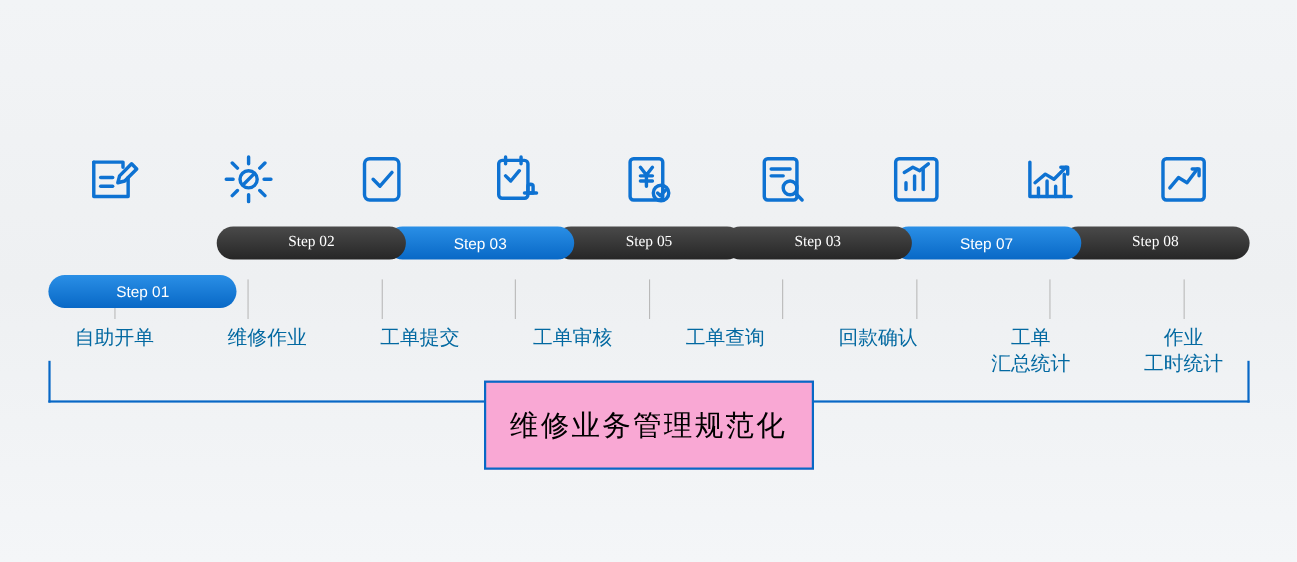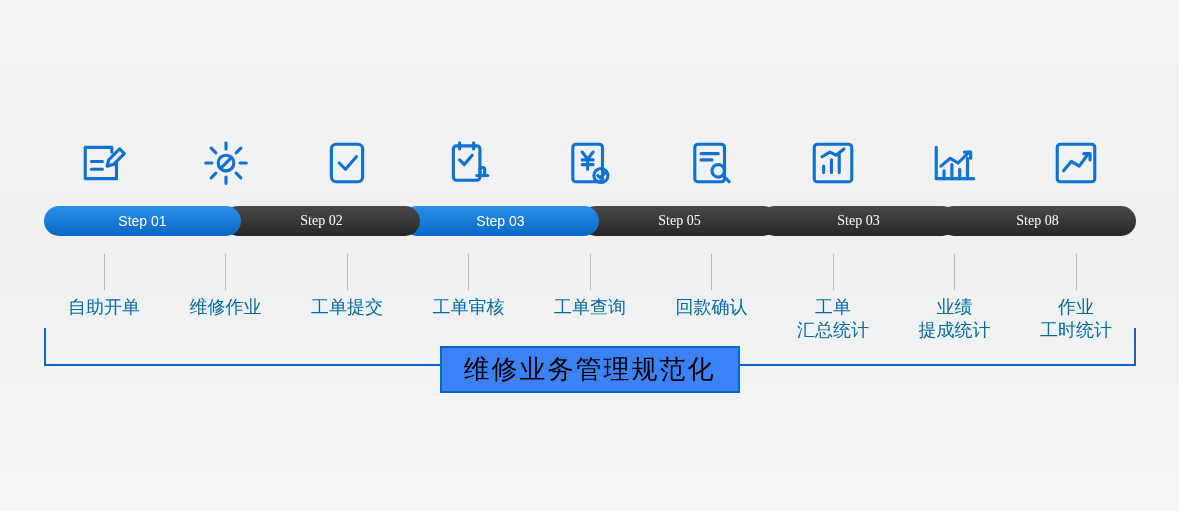--- a/index.html
+++ b/index.html
@@ -44,21 +44,21 @@
     font-weight: 500;
     display: flex;
     align-items: center;
     justify-content: center;
     margin-left: -18px;
     position: relative;
   }
   .pill:first-child { margin-left: 0; }
   .pill.blue { background: linear-gradient(180deg,#2a8fe6 0%, #0868c6 100%); }
   .pill.dark { background: linear-gradient(180deg,#4a4a4a 0%, #262626 100%); font-family: Liberation Serif, serif; }
-  .pill.z9 { z-index: 9; } .pill.z8 { z-index: 8; } .pill.z7 { z-index: 7; }
+  .pill.z9 { z-index: 9; margin-top: 44px; } .pill.z8 { z-index: 8; } .pill.z7 { z-index: 7; }
   .pill.z6 { z-index: 6; } .pill.z5 { z-index: 5; } .pill.z4 { z-index: 4; }
   .pill.z3 { z-index: 3; } .pill.z2 { z-index: 2; } .pill.z1 { z-index: 1; }
   .divider-row {
     display: flex;
     justify-content: space-between;
     padding: 0 20px;
     margin-top: 18px;
     height: 36px;
   }
   .divider {
@@ -94,23 +94,23 @@
     height: 38px;
     border-left: 2px solid #0868c6;
     border-right: 2px solid #0868c6;
     border-bottom: 2px solid #0868c6;
   }
   .title-box {
     position: absolute;
     left: 50%;
     transform: translateX(-50%);
     top: 346px;
-    padding: 4px 22px;
+    padding: 21px 22px;
     border: 2px solid #0868c6;
-    background: #3b82f6;
+    background: #f9a8d4;
     font-size: 26px;
     color: #000;
     letter-spacing: 2px;
   }
 </style>
 </head>
 <body>
 
 <div class="container">
 
@@ -185,20 +185,21 @@
       </svg>
     </div>
   </div>
 
   <div class="pill-row">
     <div class="pill blue z9">Step 01</div>
     <div class="pill dark z8">Step 02</div>
     <div class="pill blue z7">Step 03</div>
     <div class="pill dark z6">Step 05</div>
     <div class="pill dark z4">Step 03</div>
+    <div class="pill blue z3">Step 07</div>
     <div class="pill dark z2">Step 08</div>
   </div>
 
   <div class="divider-row">
     <div class="divider"></div>
     <div class="divider"></div>
     <div class="divider"></div>
     <div class="divider"></div>
     <div class="divider"></div>
     <div class="divider"></div>
@@ -209,21 +210,19 @@
 
   <div class="label-row">
     <div class="label-cell">自助开单</div>
     <div class="label-cell">维修作业</div>
     <div class="label-cell">工单提交</div>
     <div class="label-cell">工单审核</div>
     <div class="label-cell">工单查询</div>
     <div class="label-cell">回款确认</div>
     <div class="label-cell">工单
 汇总统计</div>
-    <div class="label-cell">业绩
-提成统计</div>
     <div class="label-cell">作业
 工时统计</div>
   </div>
 </div>
 
 <div class="bracket"></div>
 <div class="title-box">维修业务管理规范化</div>
 
 </body></html>

